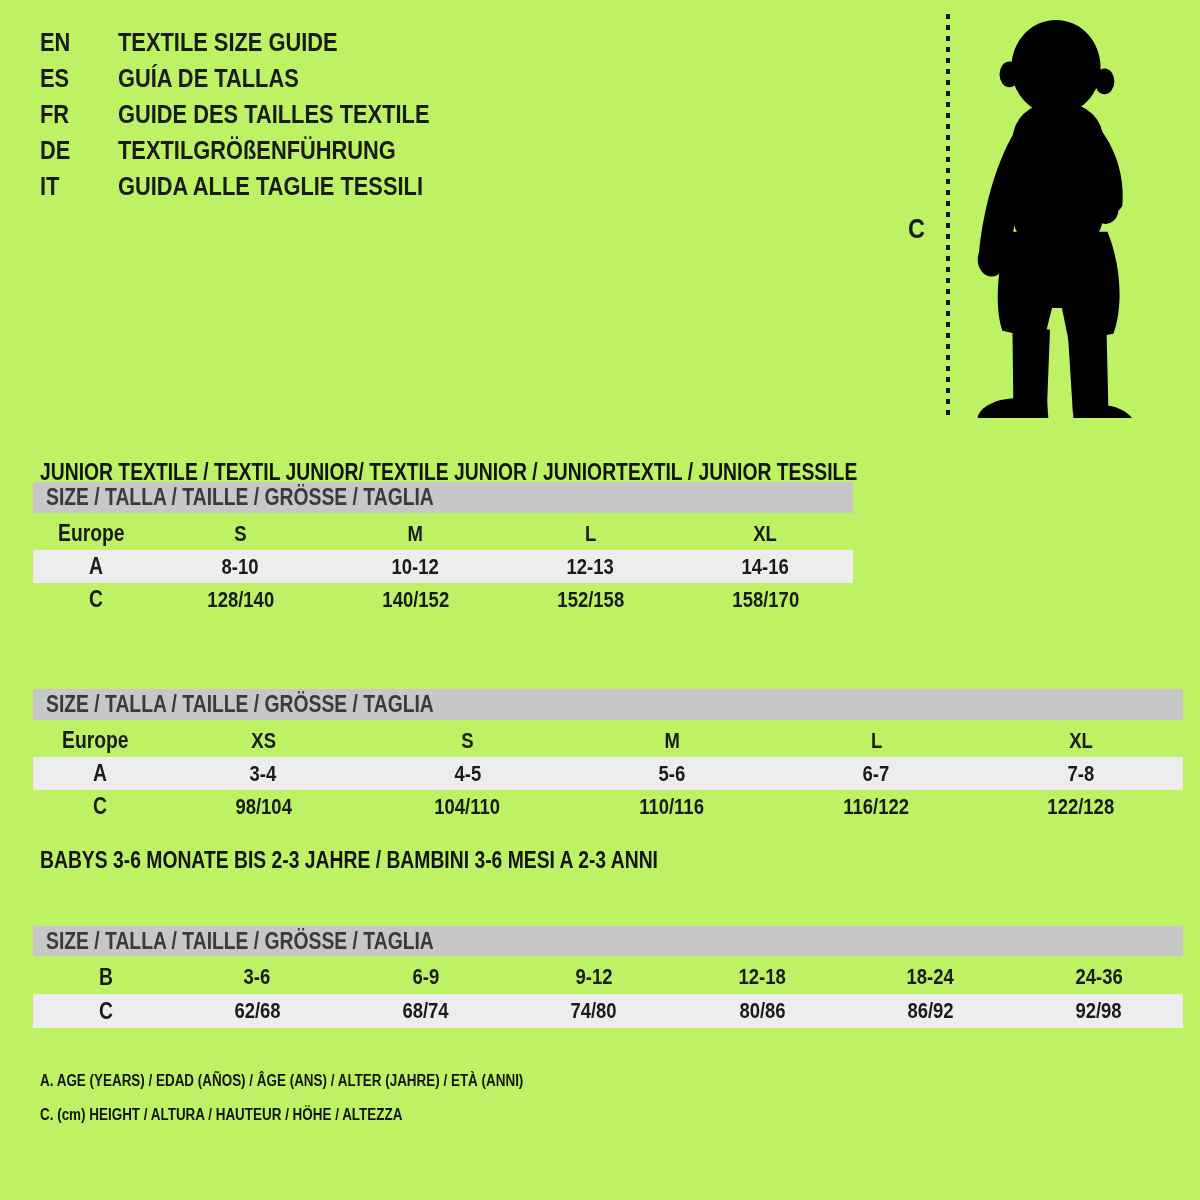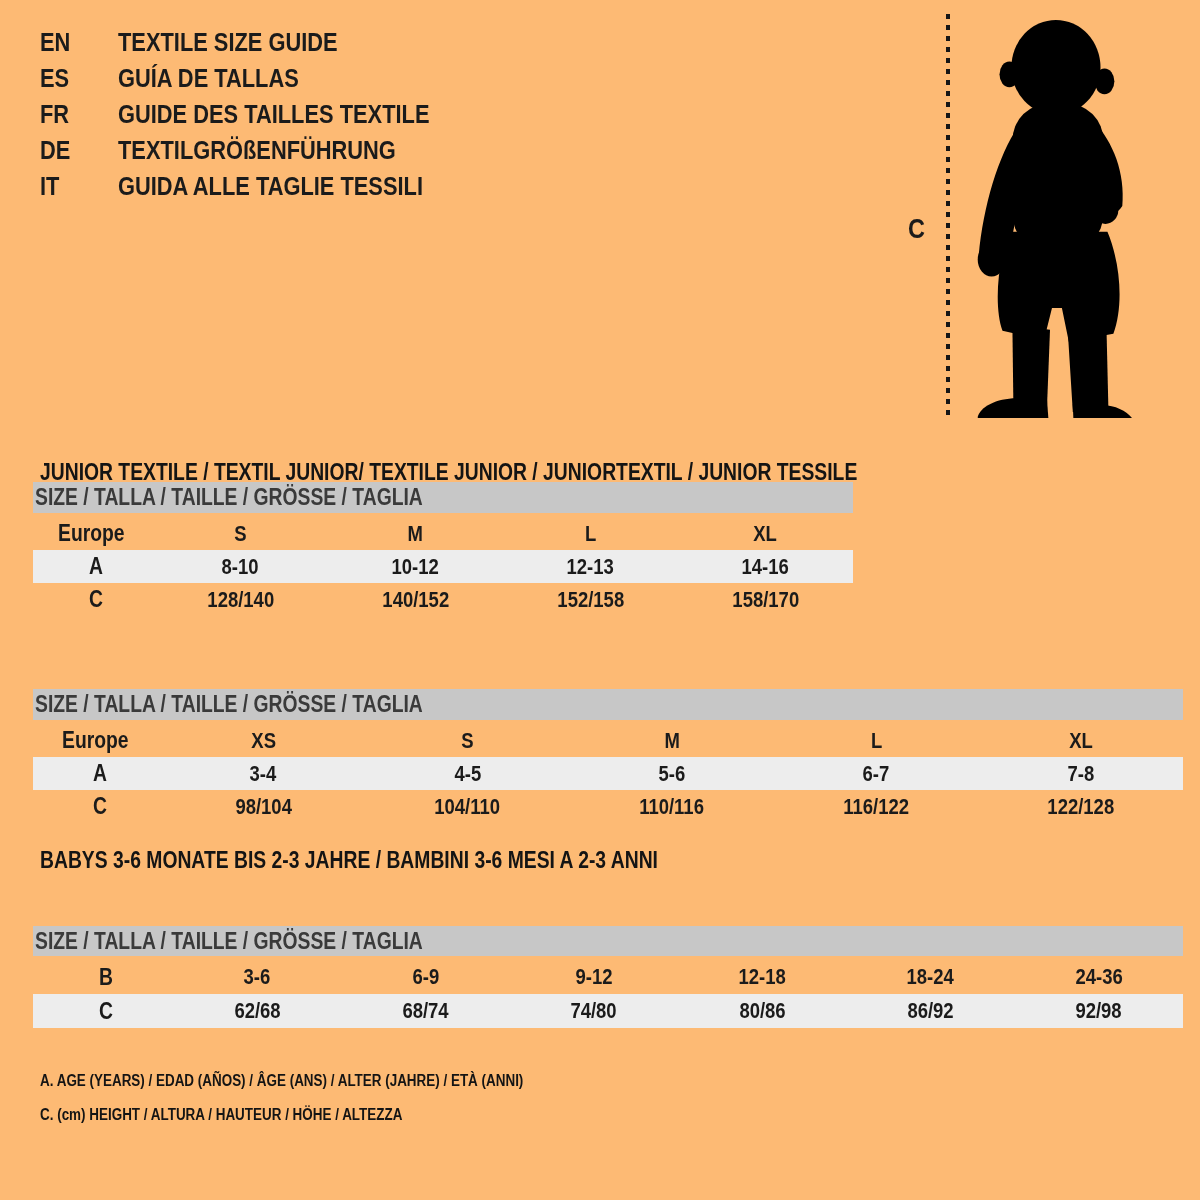--- a/index.html
+++ b/index.html
@@ -1,17 +1,17 @@
 <!DOCTYPE html>
 <html><head>
 <meta charset="utf-8">
 <style>
   html,body{margin:0;padding:0;background:#ffffff;}
   .canvas{
-    position:relative;width:1200px;height:1200px;background:#fdba74;overflow:hidden;
+    position:relative;width:1200px;height:1200px;background:#bef264;overflow:hidden;
     font-family:"Liberation Sans","DejaVu Sans",sans-serif;font-weight:bold;color:#1b1b1b;
   }
   
   .cnd{display:inline-block;transform:scaleX(0.84);white-space:nowrap;}
   .cl{transform-origin:0 50%;}
   .cx{transform-origin:50% 50%;}
 
   
   .langs{position:absolute;left:40px;top:24px;}
   .lang-row{position:relative;height:36px;font-size:26px;line-height:36px;}
@@ -27,21 +27,21 @@
   .toddler{position:absolute;left:956px;top:12px;}
 
   
   .sec-title{position:absolute;left:40px;font-size:23px;line-height:28px;color:#141414;}
   .sec-title sub{font-size:0.55em;vertical-align:-0.35em;}
   .two-line{line-height:34px;}
 
   
   .size-band{
     position:absolute;left:33px;height:31px;background:#c7c7c7;color:#3a3a3a;
-    font-size:23px;display:flex;align-items:center;padding-left:2px;box-sizing:border-box;
+    font-size:23px;display:flex;align-items:center;padding-left:13px;box-sizing:border-box;
   }
   
   table.sizes{position:absolute;left:33px;border-collapse:collapse;table-layout:fixed;}
   table.sizes td{padding:0;vertical-align:middle;text-align:center;font-size:22px;height:33px;}
   table.sizes td.lbl{text-align:center;padding-left:9px;font-size:23px;}
   tr.alt td{background:#ededed;text-align:center;}
 
   
   .legend{position:absolute;left:40px;top:1064px;}
   .legend-line{font-size:16px;line-height:34px;color:#141414;}

